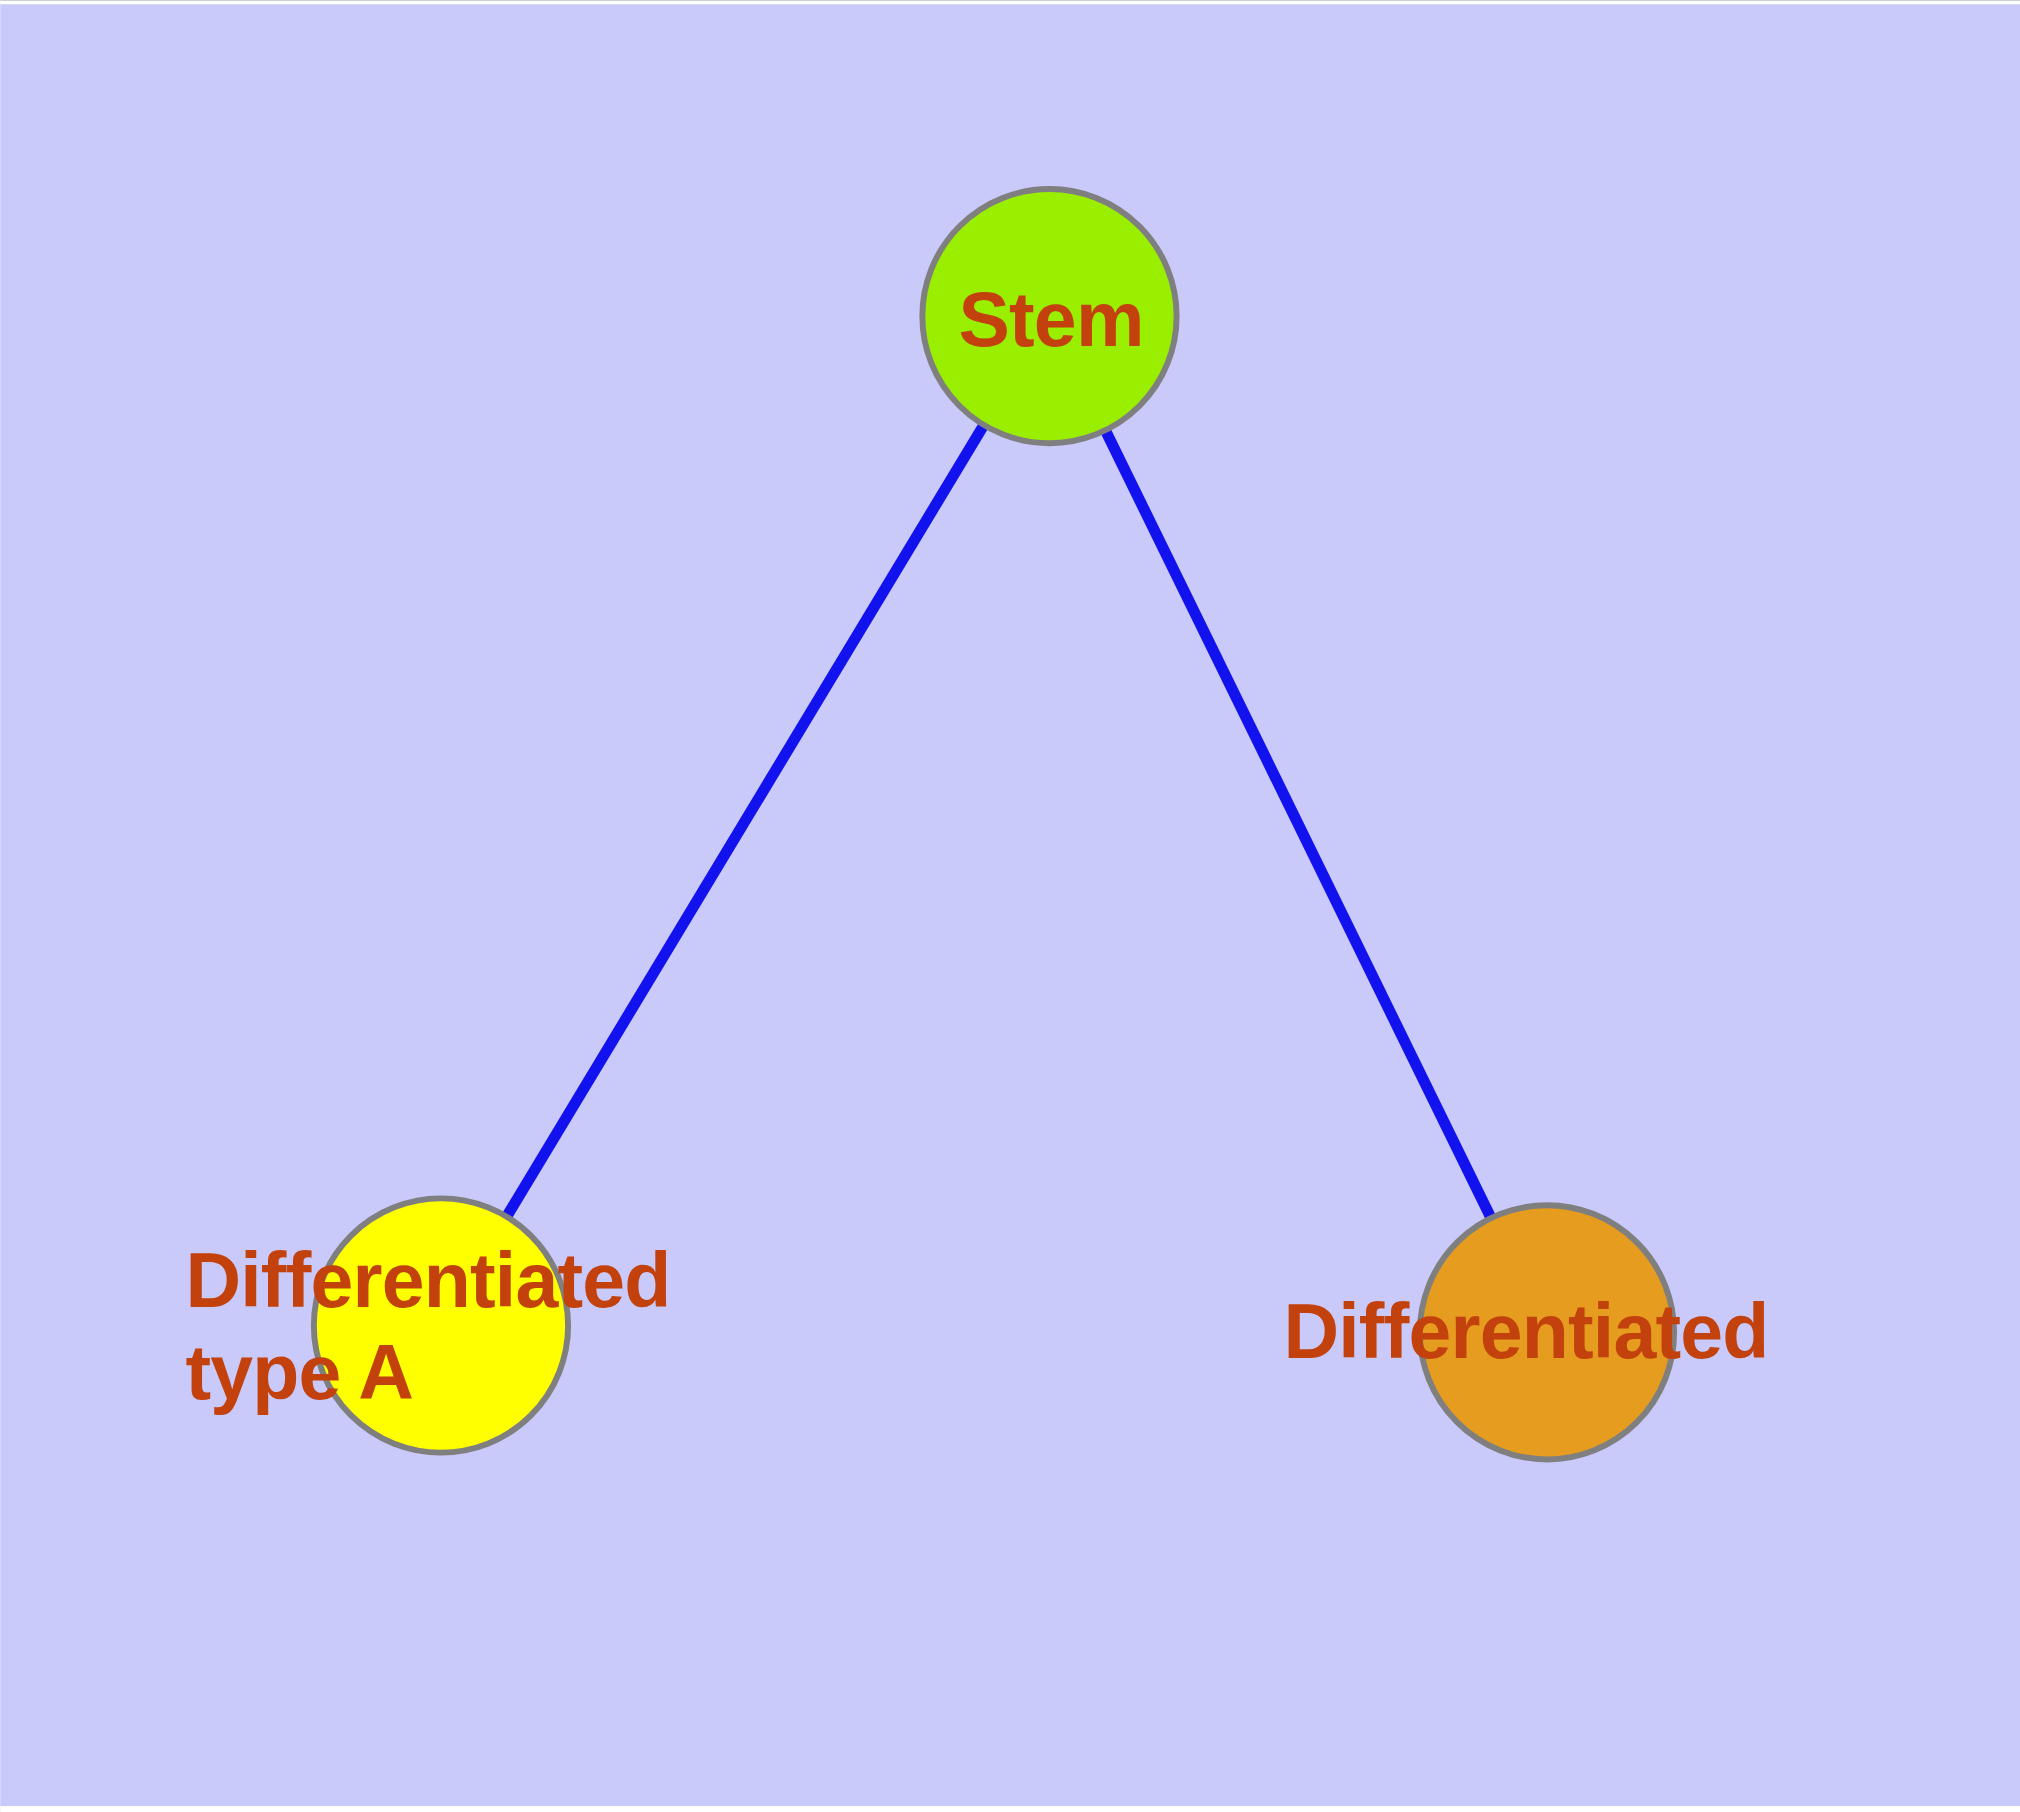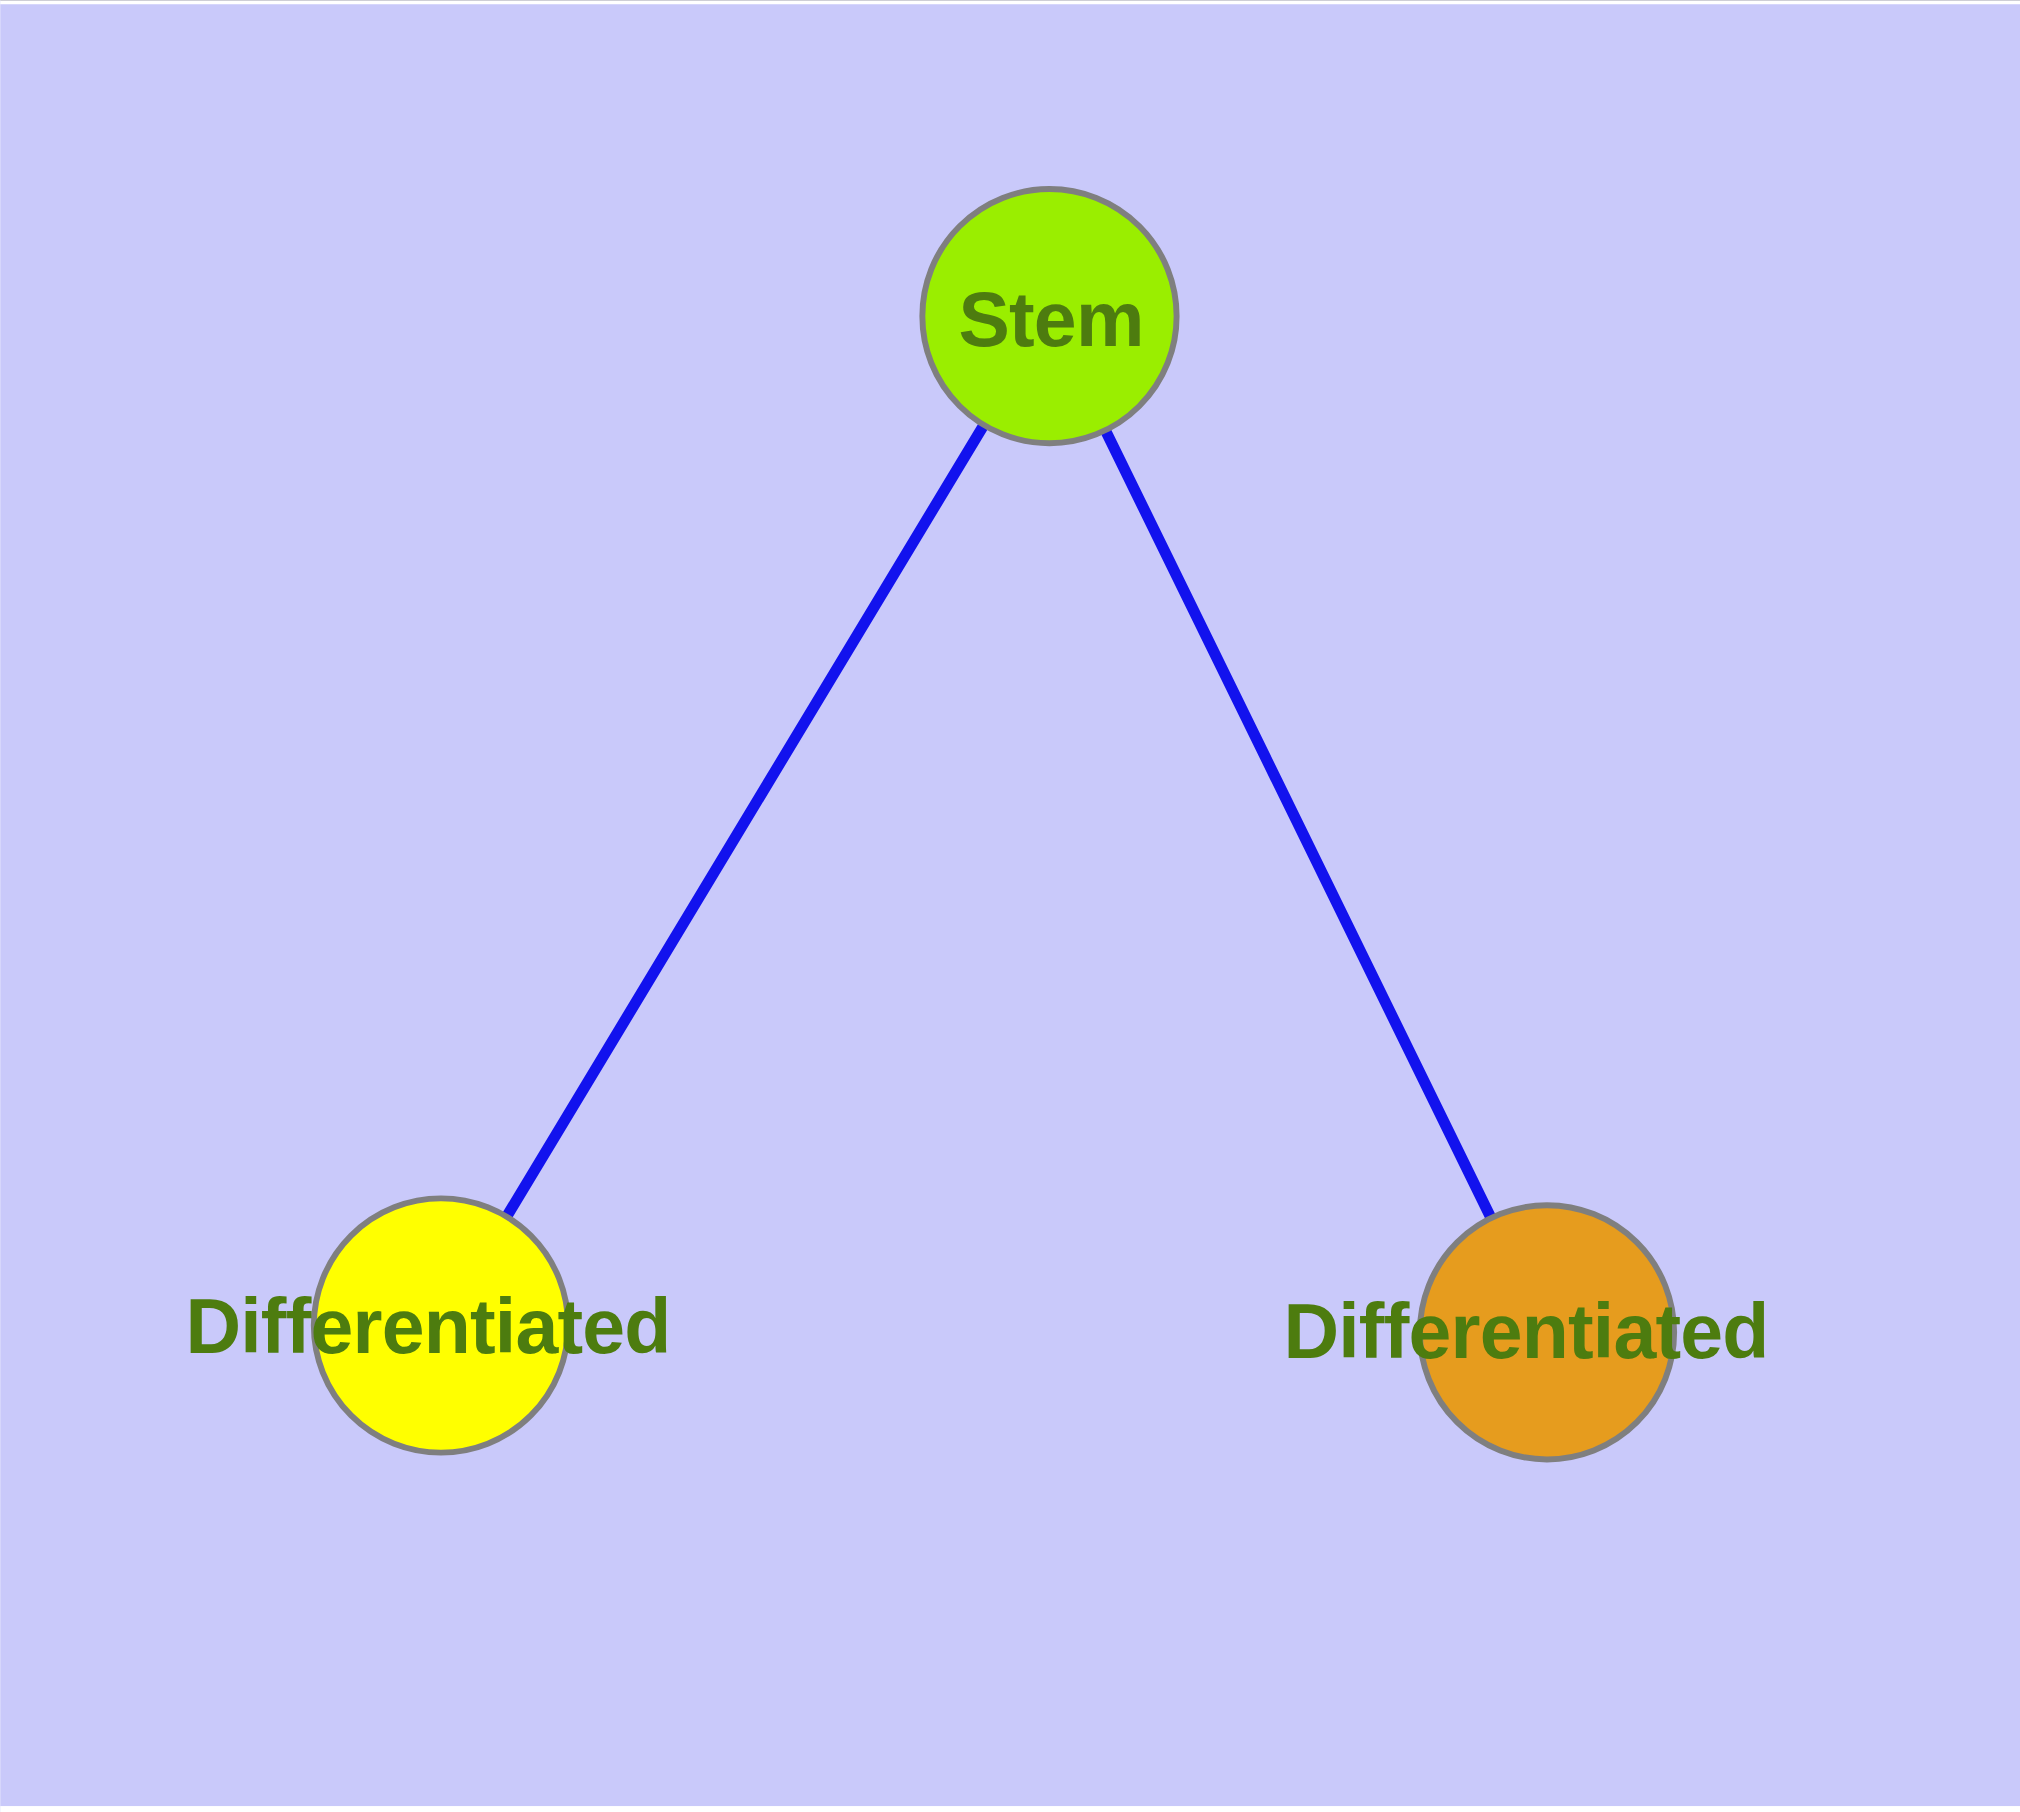--- a/index.html
+++ b/index.html
@@ -31,21 +31,21 @@
     stroke-width: 7;
   }
   .node-label {
     position: absolute;
     transform: translate(-50%, -50%);
     text-align: left;
     white-space: nowrap;
     font-weight: 700;
     font-size: 77px;
     line-height: 1.2;
-    color: #4d7c0f;
+    color: #c2410c;
     letter-spacing: -0.8px;
   }
 </style>
 </head>
 <body>
 
 <div class="canvas">
 
   <svg class="diagram-svg" viewBox="0 0 2384 2138">
 
@@ -60,20 +60,21 @@
 
     <circle class="node-circle" cx="1238" cy="373" r="150" fill="#9aee00"></circle>
     <circle class="node-circle" cx="520" cy="1564" r="150" fill="#ffff00"></circle>
     <circle class="node-circle" cx="1825" cy="1572" r="150" fill="#e69c1e"></circle>
   </svg>
 
   <div class="node-label" style="left:1051px; top:319px;">Stem</div>
 
   <div class="node-label" style="left:428px; top:1326px;">
     <div>Differentiated</div>
+    <div>type A</div>
   </div>
 
   <div class="node-label" style="left:1526px; top:1331px;">
     <div>Differentiated</div>
   </div>
 
 </div>
 
 
 </body></html>

